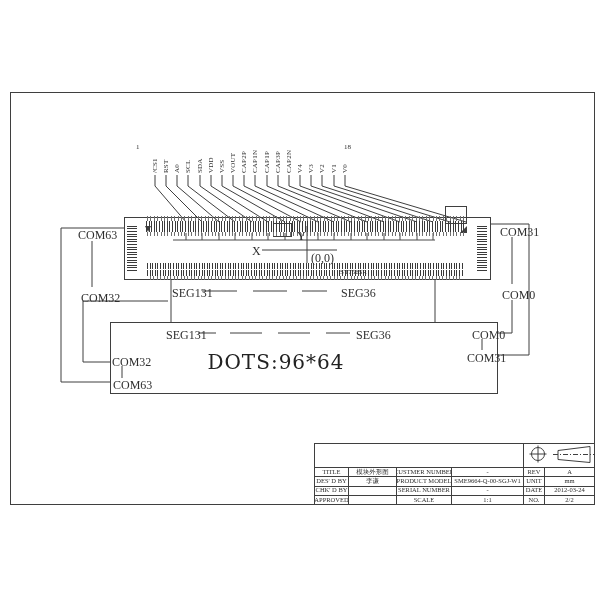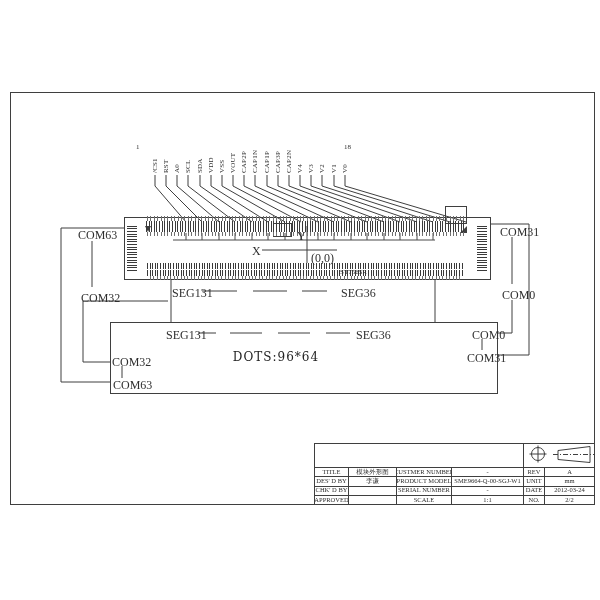--- a/index.html
+++ b/index.html
@@ -13,21 +13,21 @@
   .sm{font-size:7px;}
   .pin-label{
     position:absolute;top:173px;transform:rotate(-90deg);transform-origin:0 0;
     font-size:7px;line-height:8px;white-space:nowrap;letter-spacing:.2px;color:#2f2f2f;
   }
   .stripe-h{background-image:repeating-linear-gradient(90deg,#3a3a3a 0px,#3a3a3a 1px,transparent 1px,transparent 2.6px);}
   .stripe-v{background-image:repeating-linear-gradient(0deg,#3a3a3a 0px,#3a3a3a 1px,transparent 1px,transparent 2.6px);}
   .ticks{background-image:repeating-linear-gradient(90deg,#707070 0px,#707070 1px,transparent 1px,transparent 3.4px);}
   .dots-text{
     position:absolute;left:110px;top:350px;width:332px;text-align:center;
-    font-family:"DejaVu Serif",serif;font-size:12px;letter-spacing:1px;color:#222;
+    font-family:"DejaVu Serif",serif;font-size:20px;letter-spacing:1px;color:#222;
   }
   
   .tblock{
     position:absolute;left:314px;top:443px;width:281px;height:62px;
     box-sizing:border-box;border:1px solid #3f3f3f;display:grid;
     grid-template-columns:33px 48px 55px 72px 21px 50px;
     grid-template-rows:23px 9.25px 9.25px 9.25px 9.25px;
     font-size:6.5px;line-height:1;
   }
   .tb-cell{display:flex;align-items:center;justify-content:center;overflow:hidden;white-space:nowrap;

